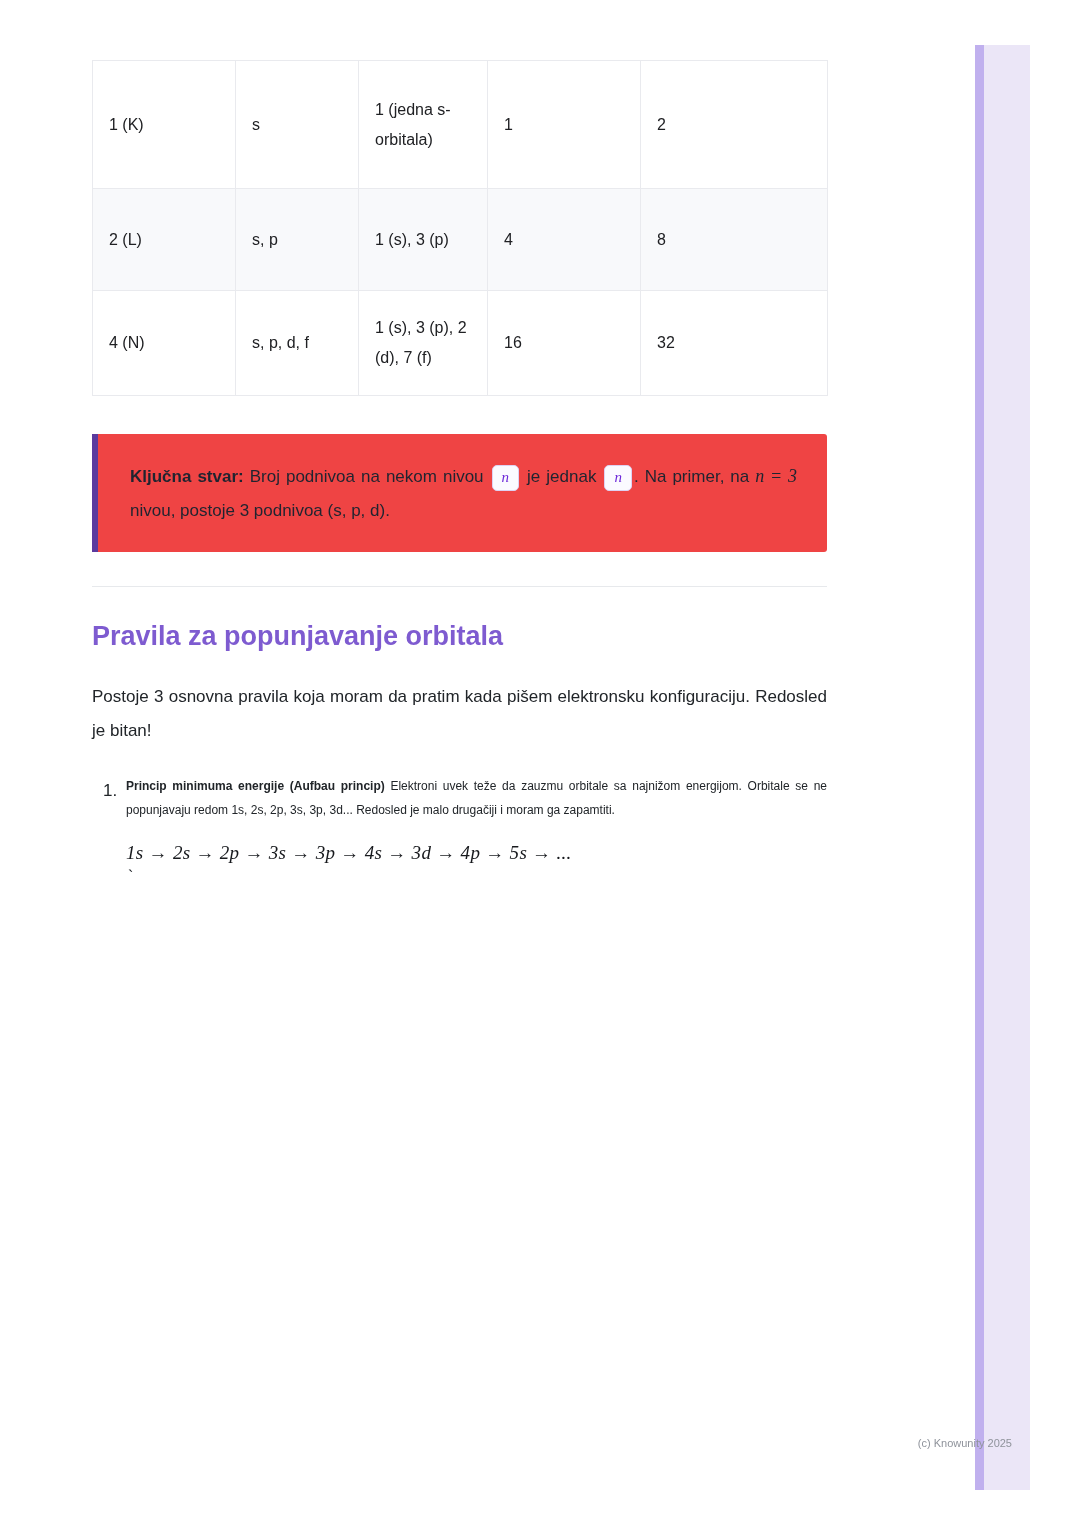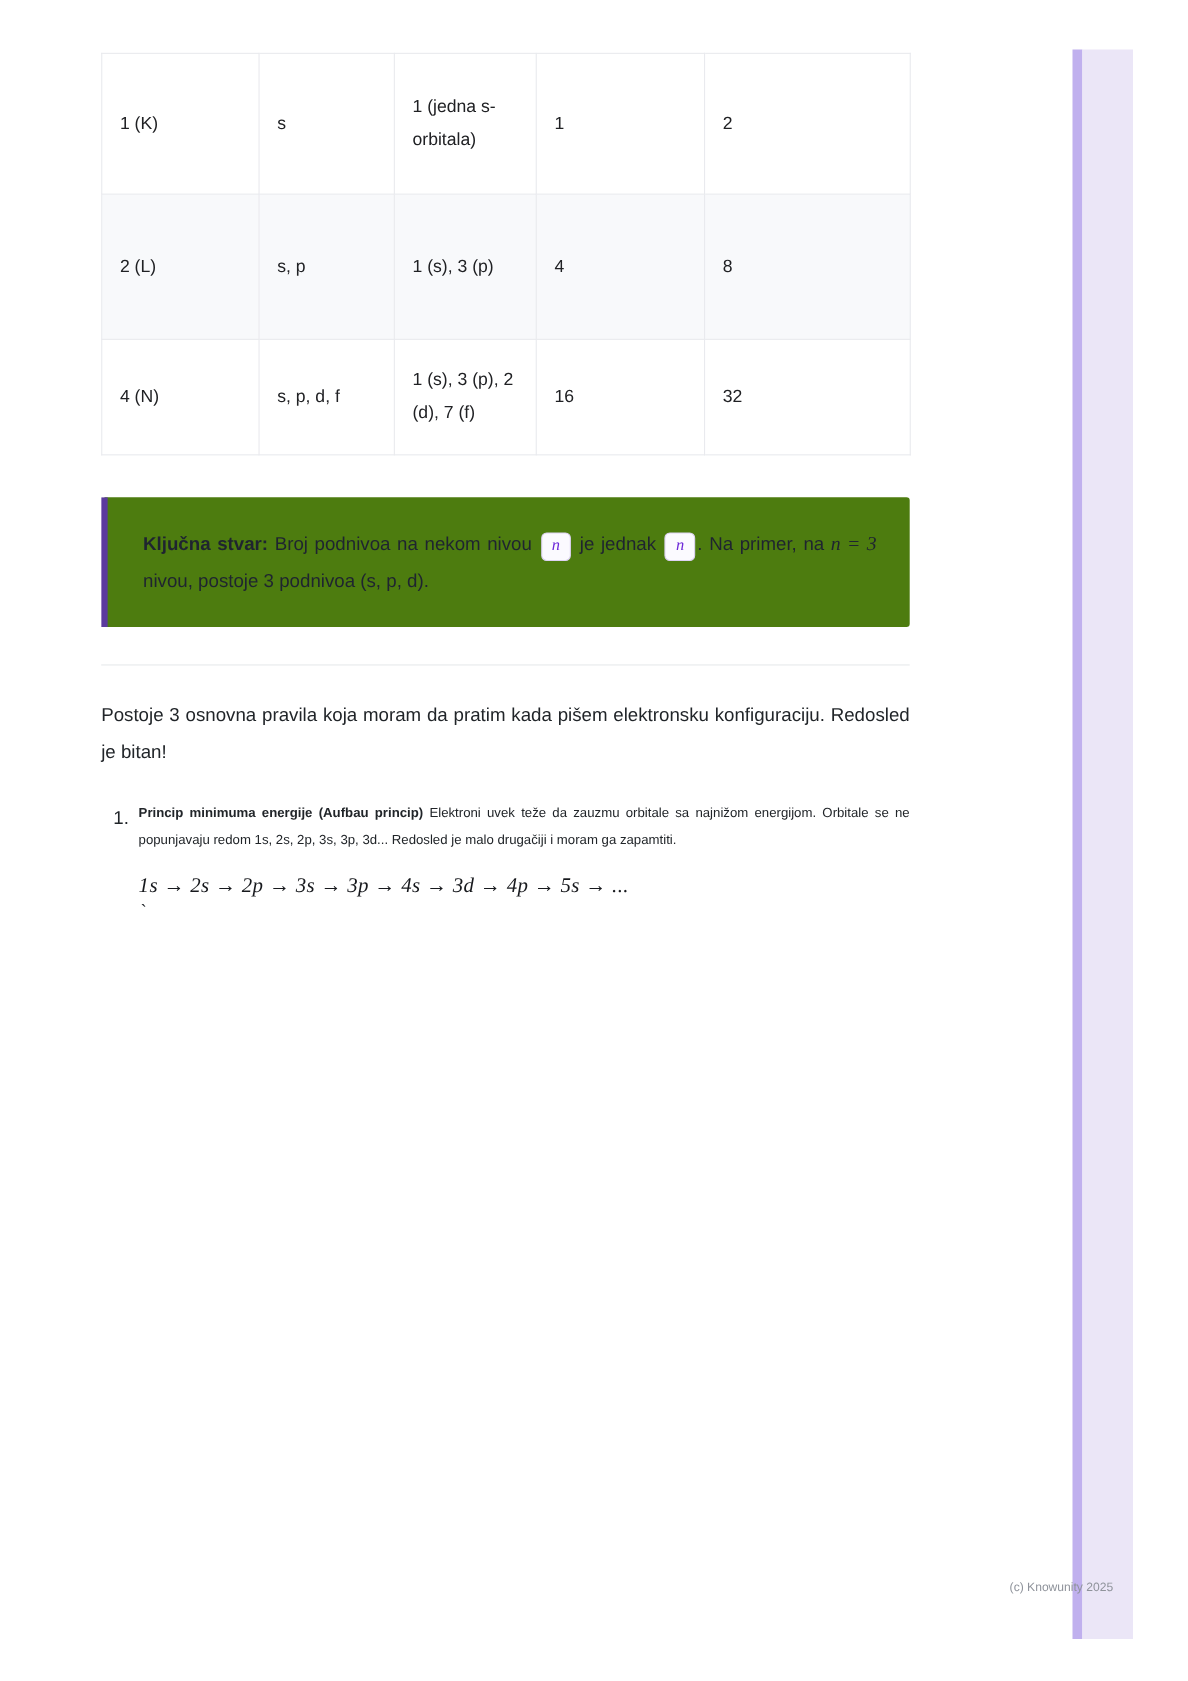--- a/index.html
+++ b/index.html
@@ -7,21 +7,21 @@
   body {
     width: 1080px; height: 1528px;
     background: #ffffff;
     font-family: "Liberation Sans", sans-serif;
     color: #212529;
     position: relative;
     overflow: hidden;
   }
   .content {
     position: absolute;
-    left: 92px; top: 4px;
+    left: 92px; top: 16px;
     width: 735px;
     padding-top: 44px;
   }
 
   
   table.levels {
     border-collapse: collapse;
     width: 735px;
     table-layout: fixed;
   }
@@ -29,28 +29,28 @@
     border: 1px solid #e9eaee;
     padding: 14px 16px;
     font-size: 16px;
     line-height: 1.85;
     vertical-align: middle;
     color: #202124;
     word-wrap: break-word;
   }
   table.levels tr:nth-child(even) td { background: #f8f9fb; }
   table.levels tr:nth-child(1) td { height: 128px; }
-  table.levels tr:nth-child(2) td { height: 132px; }
+  table.levels tr:nth-child(2) td { height: 102px; }
   table.levels tr:nth-child(3) td { height: 105px; }
   table.levels tr:nth-child(4) td { height: 136px; }
 
   
   .callout {
     margin-top: 38px;
-    background: #4d7c0f;
+    background: #ef4444;
     border-left: 6px solid #5b3a9e;
     border-radius: 0 3px 3px 0;
     padding: 24px 30px 24px 32px;
     font-size: 17px;
     line-height: 2;
     text-align: justify;
     color: #1f2430;
   }
   .callout .bold { font-weight: 700; }
   .chip {
@@ -183,20 +183,21 @@
       </tr>
     </tbody>
   </table>
 
   <div class="callout">
     <span class="bold">Ključna stvar:</span><span> Broj podnivoa na nekom nivou </span><span class="chip">n</span><span> je jednak </span><span class="chip">n</span><span>. Na primer, na </span><span class="inline-math">n = 3</span><span> nivou, postoje 3 podnivoa (s, p, d).</span>
   </div>
 
   <hr class="divider">
 
+  <h2 class="section-heading">Pravila za popunjavanje orbitala</h2>
 
   <p class="intro">Postoje 3 osnovna pravila koja moram da pratim kada pišem elektronsku konfiguraciju. Redosled je bitan!</p>
 
   <div class="olist">
     <div class="olist-item">
       <div class="num">1.</div>
       <div class="li-body">
         <span class="bold">Princip minimuma energije (Aufbau princip)</span><span> Elektroni uvek teže da zauzmu orbitale sa najnižom energijom. Orbitale se ne popunjavaju redom 1s, 2s, 2p, 3s, 3p, 3d... Redosled je malo drugačiji i moram ga zapamtiti.</span>
       </div>
     </div>

